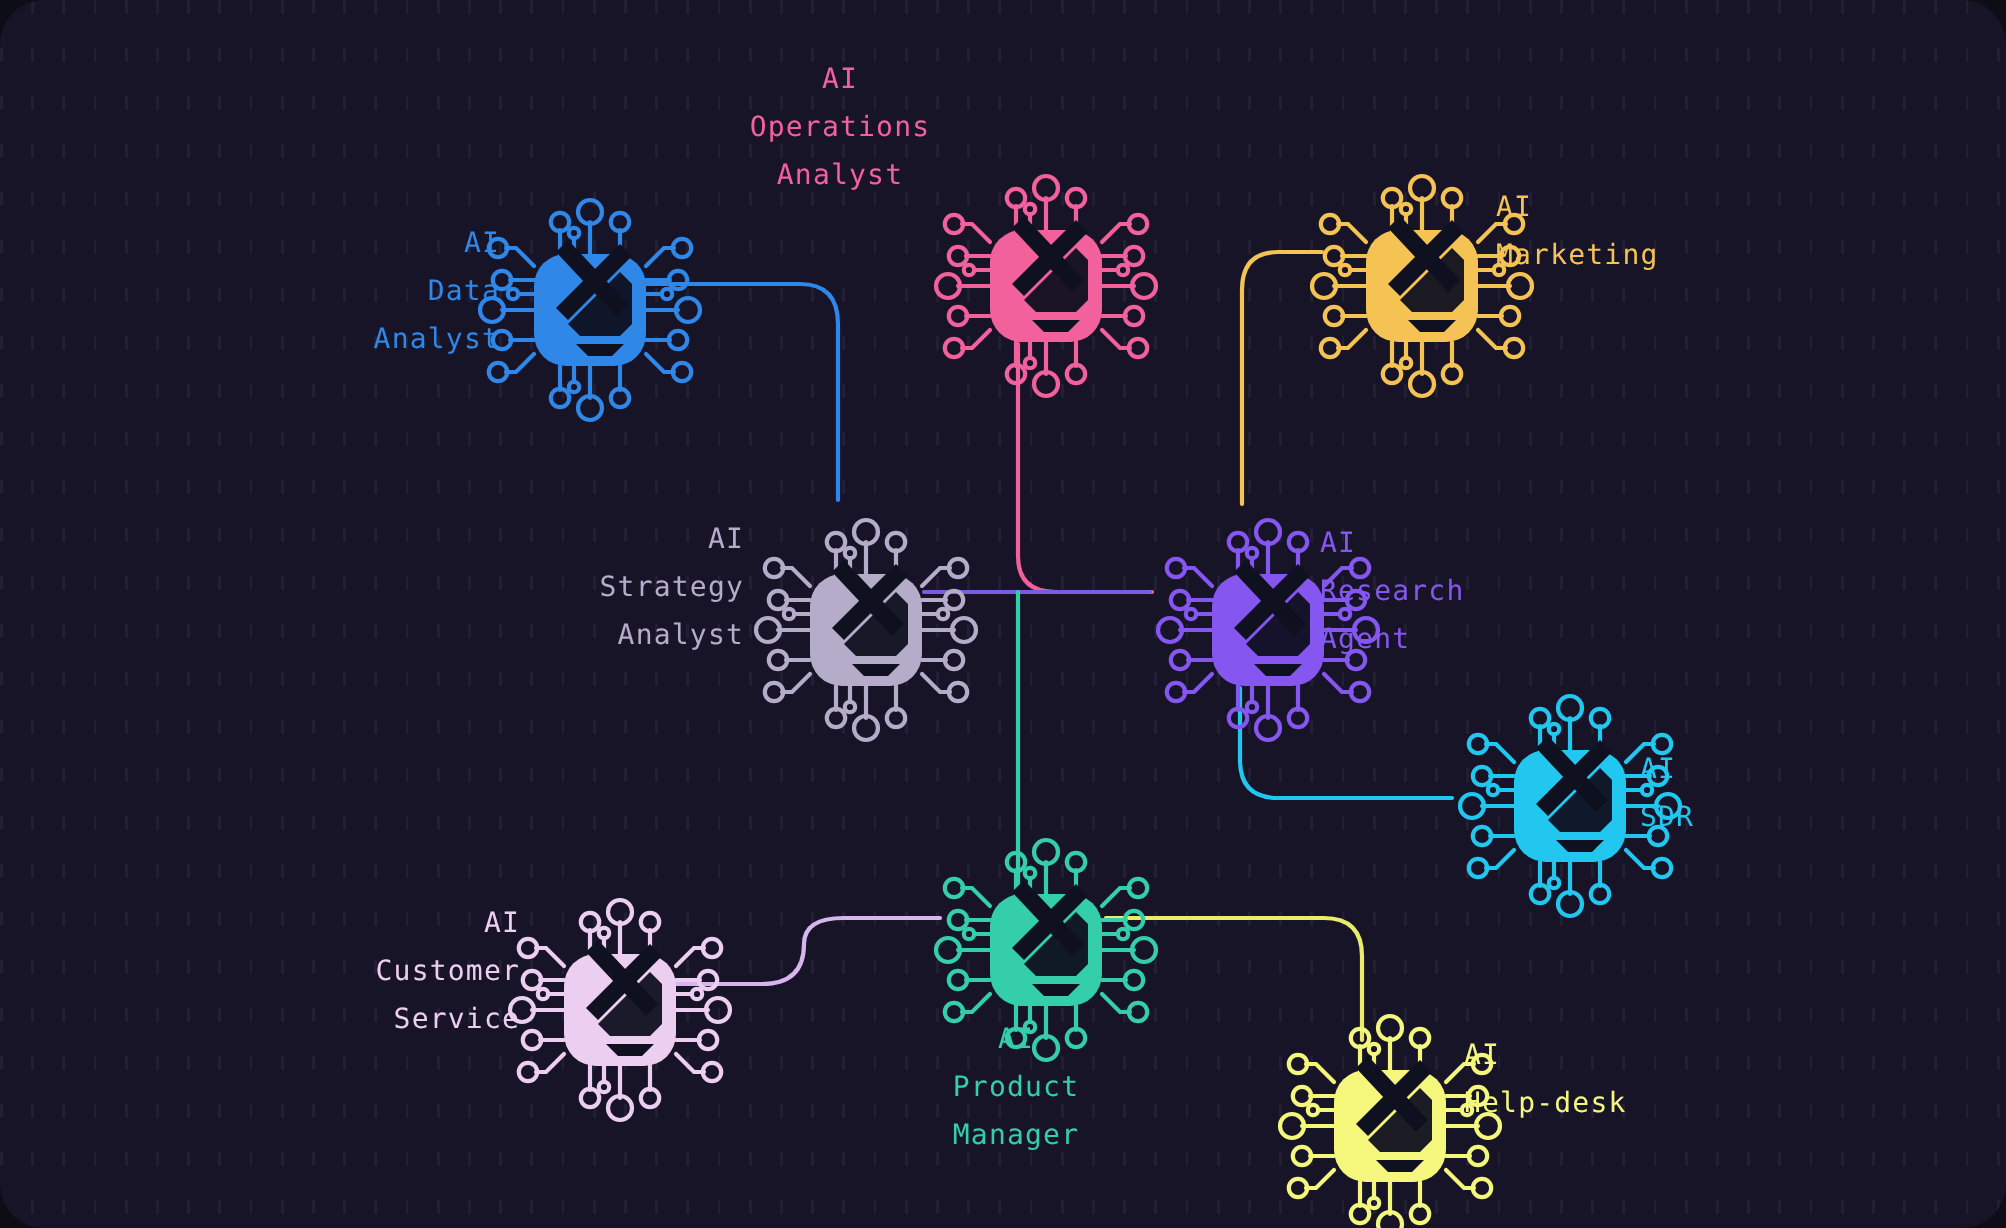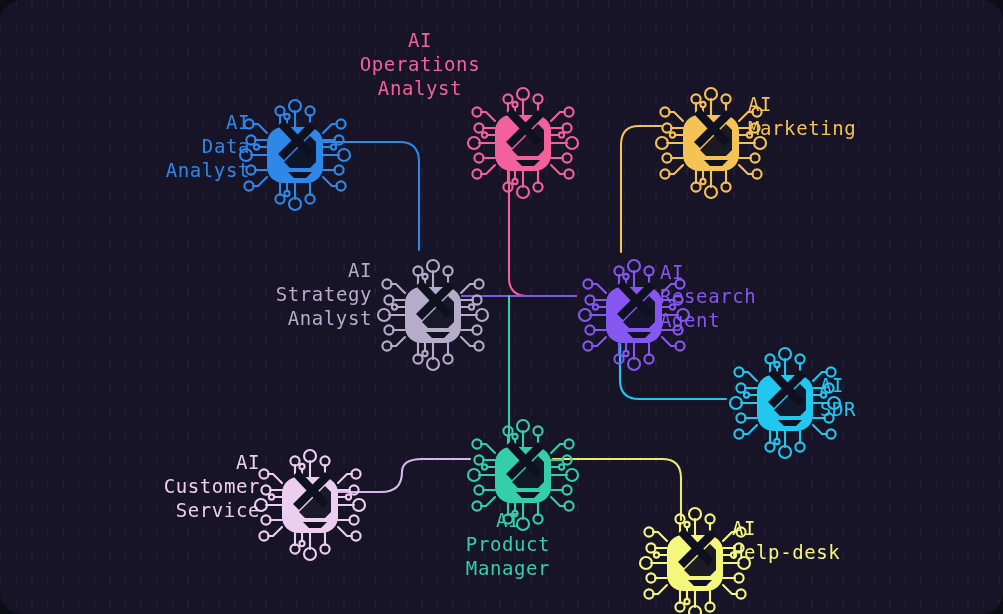--- a/index.html
+++ b/index.html
@@ -20,21 +20,21 @@
         mask-image:repeating-linear-gradient(to right,
             #000 0px,#000 1.4px, transparent 1.4px, transparent 15.6px);
         pointer-events:none;}
 
   #wires{position:absolute;inset:0;}
 
   .node{position:absolute;width:110px;height:110px;}
   .node svg{display:block;overflow:visible;}
 
   .label{position:absolute;white-space:pre;
-         font-size:19px;line-height:24px;letter-spacing:.6px;}
+         font-size:14px;line-height:24px;letter-spacing:.6px;}
   .lbl-r{text-align:right;}
   .lbl-l{text-align:left;}
   .lbl-c{text-align:center;}
 </style>
 </head>
 <body>
 
 <div id="canvas">
 
   <div id="grid"></div>

